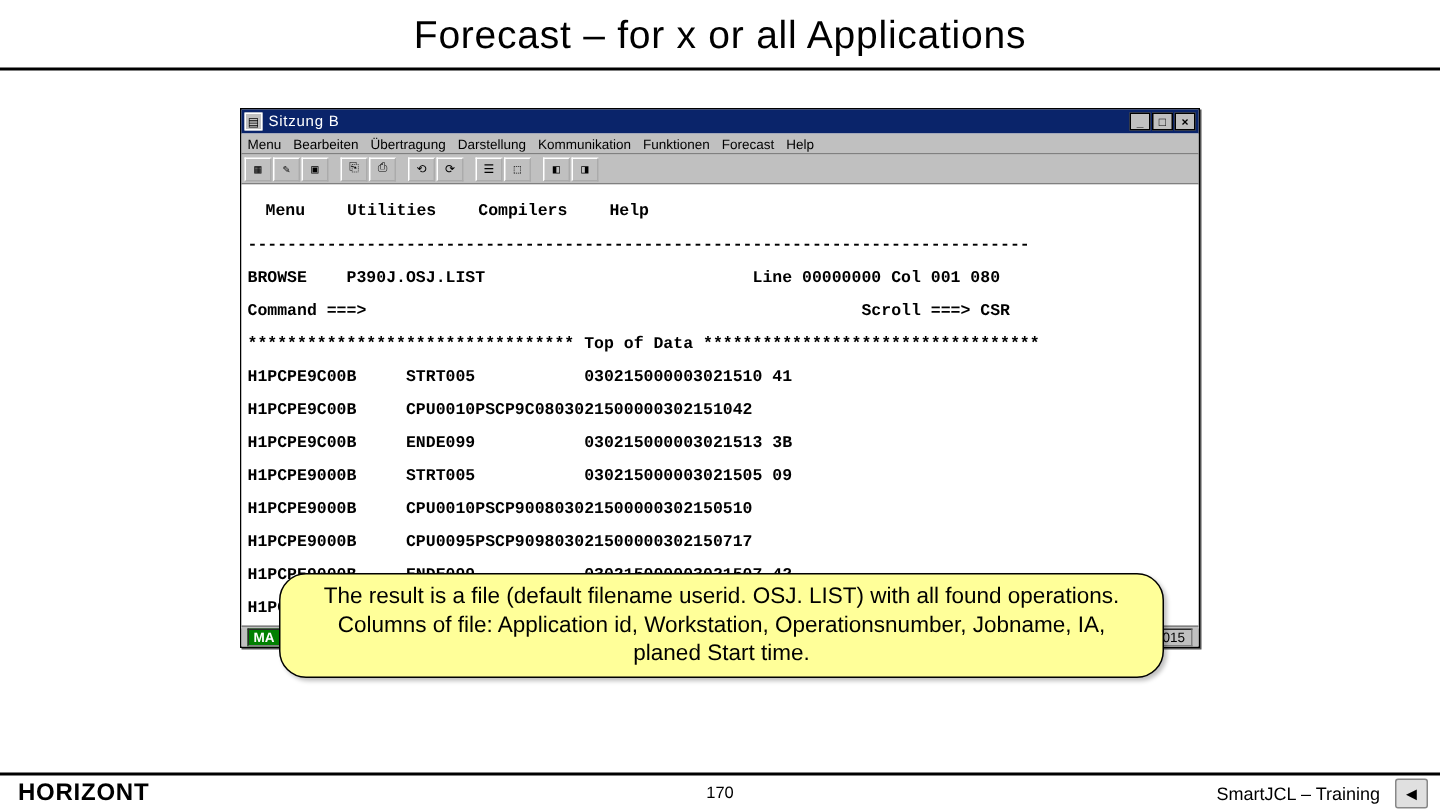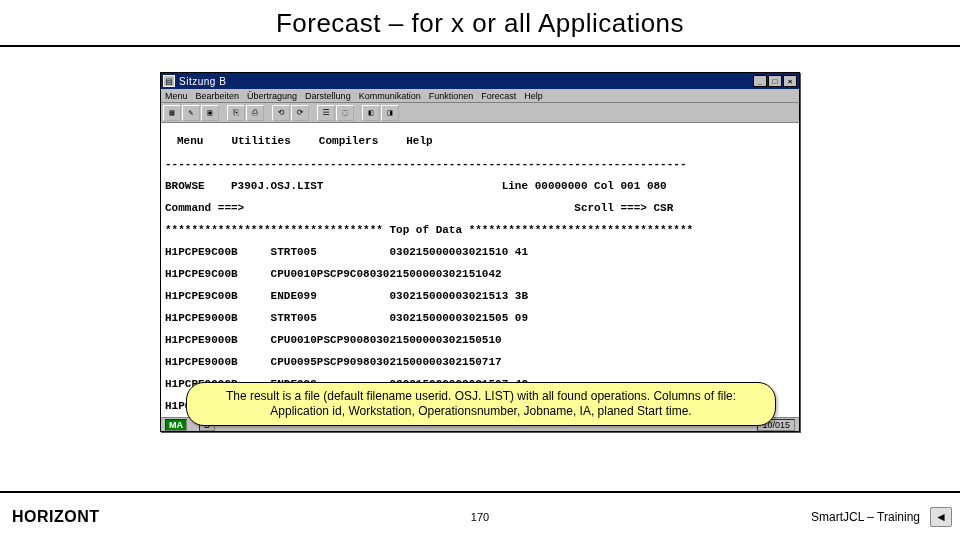--- a/index.html
+++ b/index.html
@@ -16,22 +16,22 @@
   .toolbar { height: 20px; background: #c0c0c0; display: flex; align-items: center; padding: 0 2px; gap: 1px; border-bottom: 1px solid #808080;}
   .toolbar .tbtn { width: 18px; height: 16px; background: #c0c0c0; border: 1px outset #fff; display:flex; align-items:center; justify-content:center; font-size:8px;}
   .toolbar .sep { width: 6px; }
   .term { background: #fff; color: #000; padding: 2px 4px; font-family: 'Courier New', monospace; font-size: 11px; line-height: 11px; white-space: pre; height: 296px; overflow: hidden; font-weight: bold; letter-spacing: 0px;}
   .term .menu-row { display:flex; gap: 28px; padding-left: 12px; margin-bottom:1px;}
   .term .browse-row { display: flex; }
   .statusbar { position:absolute; bottom:0; left:0; right:0; height:14px; background:#c0c0c0; border-top:1px solid #808080; display:flex; align-items:center; font-size:9px; font-family:'MS Sans Serif',Arial,sans-serif; padding:0 4px; }
   .statusbar .ma { background:#008000; color:#fff; padding:0 3px; font-weight:bold; margin-right:10px; border:1px inset #808080;}
   .statusbar .spacer { flex:1; }
   .statusbar .cell { border:1px inset #808080; padding:0 4px; margin-left:2px; background:#c0c0c0;}
-  .callout { position: absolute; left: 186px; top: 382px; width: 590px; background: #ffff99; border: 1px solid #000; border-radius: 18px; padding: 6px 16px; font-size: 12px; text-align: center; line-height: 1.25; box-shadow: 2px 2px 3px rgba(0,0,0,0.25);}
-  .footer { position: absolute; left: 0; bottom: 0; width: 960px; height: 49px; border-top: 2px solid #000; display: flex; align-items: center; padding: 0 12px; background:#fff;}
+  .callout { position: absolute; left: 186px; top: 382px; width: 590px; background: #ffff99; border: 1px solid #000; border-radius: 18px; padding: 6px 16px; font-size: 15px; text-align: center; line-height: 1.25; box-shadow: 2px 2px 3px rgba(0,0,0,0.25);}
+  .footer { position: absolute; left: 0; bottom: 0; width: 960px; height: 25px; border-top: 2px solid #000; display: flex; align-items: center; padding: 0 12px; background:#fff;}
   .footer .brand { font-weight: bold; font-size: 16px; letter-spacing: 0.5px; }
   .footer .page { position: absolute; left: 50%; transform: translateX(-50%); font-size: 11px; }
   .footer .right { position: absolute; right: 40px; font-size: 12px; }
   .footer .nav-btn { position: absolute; right: 8px; width: 22px; height: 20px; background: #e0e0e0; border: 1px solid #888; display:flex; align-items:center; justify-content:center; font-size:12px; border-radius:2px;}
   .data-line { white-space:pre; }
 </style>
 </head>
 <body>
 
 <div class="slide-title">Forecast – for x or all Applications</div>

